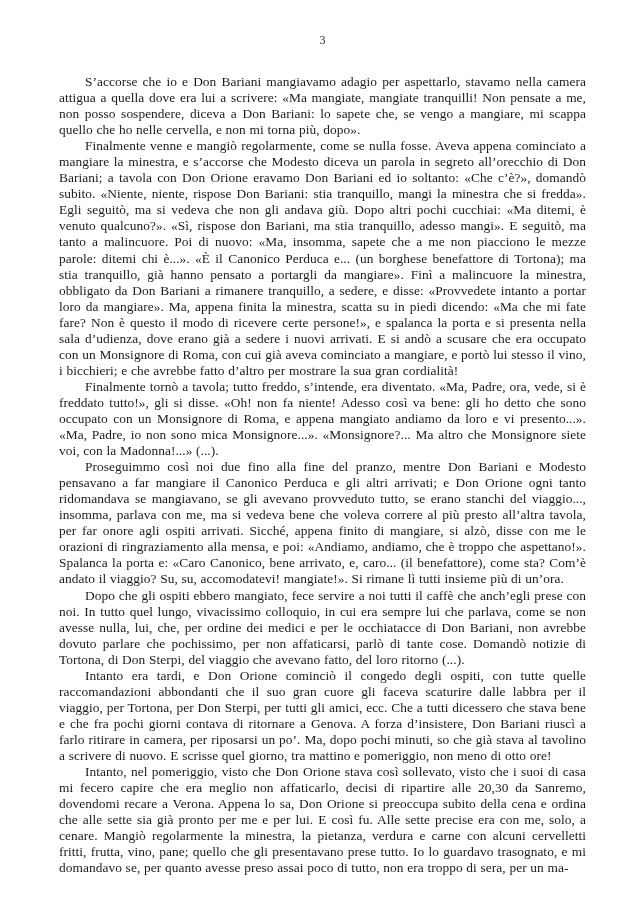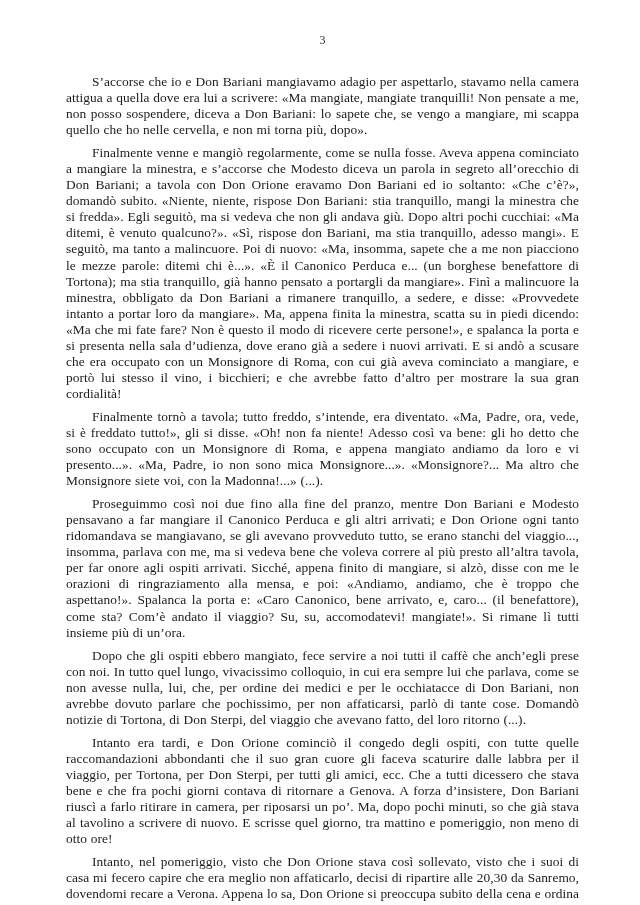--- a/index.html
+++ b/index.html
@@ -19,21 +19,21 @@
     overflow: hidden;
   }
   .page-number {
     text-align: center;
     font-size: 12px;
     line-height: 14px;
     color: #2a2a2a;
     margin: 0 0 27px 0;
   }
   .body-text p {
-    margin: 7px;
+    margin: 0;
     text-align: justify;
     text-indent: 26px;
     font-size: 13.4px;
     line-height: 16.05px;
     letter-spacing: 0.05px;
     word-spacing: 0.3px;
   }
 </style>
 </head>
 <body>

